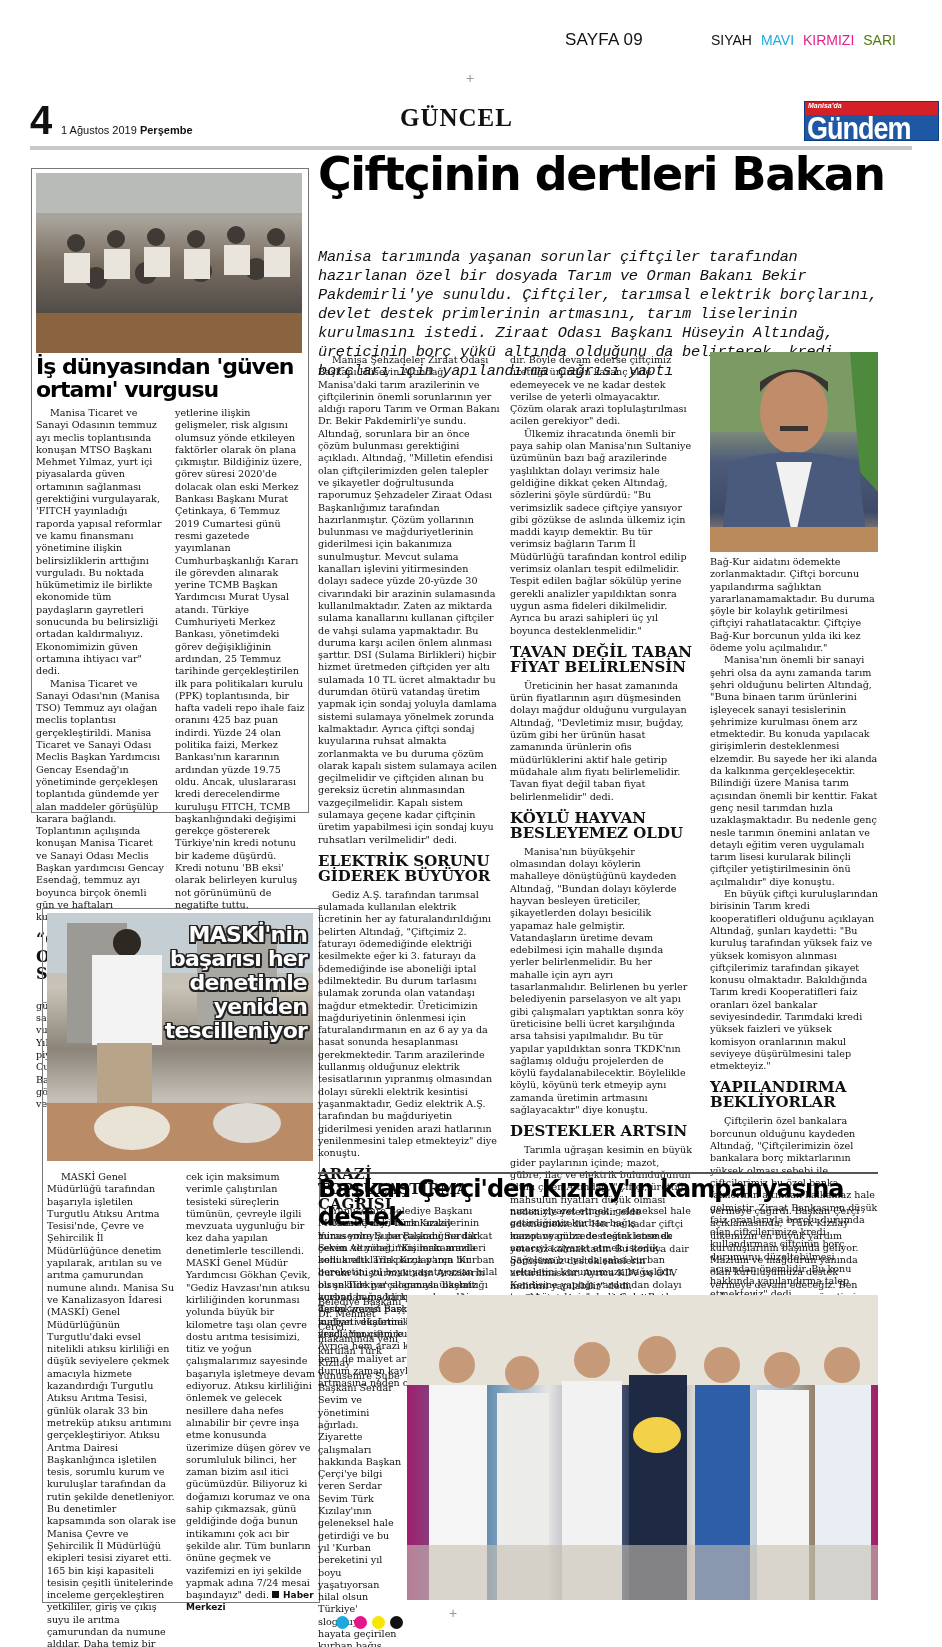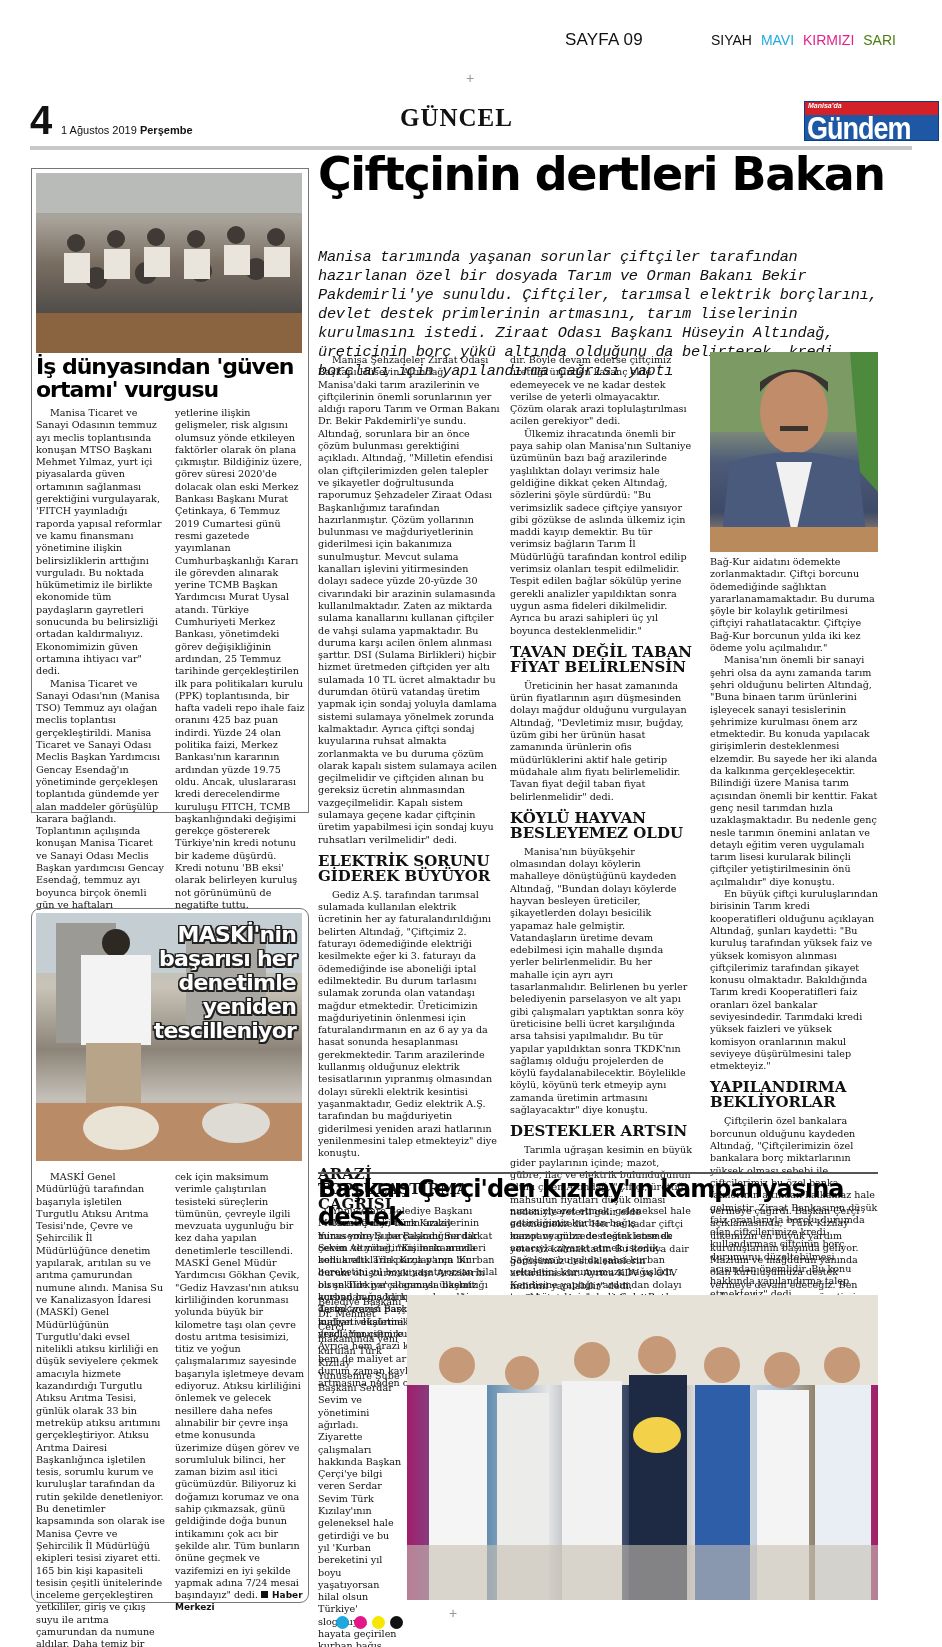--- a/index.html
+++ b/index.html
@@ -103,21 +103,21 @@
     <p>Manisa Ticaret ve Sanayi Odasının temmuz ayı meclis toplantısında konuşan MTSO Başkanı Mehmet Yılmaz, yurt içi piyasalarda güven ortamının sağlanması gerektiğini vurgulayarak, 'FITCH yayınladığı raporda yapısal reformlar ve kamu finansmanı yönetimine ilişkin belirsizliklerin arttığını vurguladı. Bu noktada hükümetimiz ile birlikte ekonomide tüm paydaşların gayretleri sonucunda bu belirsizliği ortadan kaldırmalıyız. Ekonomimizin güven ortamına ihtiyacı var" dedi.</p>
     <p>Manisa Ticaret ve Sanayi Odası'nın (Manisa TSO) Temmuz ayı olağan meclis toplantısı gerçekleştirildi. Manisa Ticaret ve Sanayi Odası Meclis Başkan Yardımcısı Gencay Esendağ'ın yönetiminde gerçekleşen toplantıda gündemde yer alan maddeler görüşülüp karara bağlandı. Toplantının açılışında konuşan Manisa Ticaret ve Sanayi Odası Meclis Başkan yardımcısı Gencay Esendağ, temmuz ayı boyunca birçok önemli gün ve haftaları kutladıklarını söyledi.</p>
     <div class="sub-hl" style="font-size:16px;line-height:17px;">“GÜVEN ORTAMINI SAĞLAMALIYIZ”</div>
     <p>Yurt içi piyasalarda güven ortamının sağlanması gerektiğini vurgulayan Başkan Yılmaz, "Yurtiçi piyasalarda ise Türkiye Cumhuriyeti Merkez Bankası Başkanının görevden alınması, S-400 ve Kıbrıs'taki sondaj faali-</p>
   </div>
   <div class="abs body-text" style="left:143px;top:238px;width:130px;">
     <p style="text-indent:0"><span>yetlerine ilişkin gelişmeler, risk algısını olumsuz yönde etkileyen faktörler olarak ön plana çıkmıştır. Bildiğiniz üzere, görev süresi 2020'de dolacak olan eski Merkez Bankası Başkanı Murat Çetinkaya, 6 Temmuz 2019 Cumartesi günü resmi gazetede yayımlanan Cumhurbaşkanlığı Kararı ile görevden alınarak yerine TCMB Başkan Yardımcısı Murat Uysal atandı. Türkiye Cumhuriyeti Merkez Bankası, yönetimdeki görev değişikliğinin ardından, 25 Temmuz tarihinde gerçekleştirilen ilk para politikaları kurulu (PPK) toplantısında, bir hafta vadeli repo ihale faiz oranını 425 baz puan indirdi. Yüzde 24 olan politika faizi, Merkez Bankası'nın kararının ardından yüzde 19.75 oldu. Ancak, uluslararası kredi derecelendirme kuruluşu FITCH, TCMB başkanlığındaki değişimi gerekçe göstererek Türkiye'nin kredi notunu bir kademe düşürdü. Kredi notunu 'BB eksi' olarak belirleyen kuruluş not görünümünü de negatifte tuttu. Çetinkaya'nın görevden alınmasının halihazırda zayıf olan iç piyasa güvenine zarar verme riski taşıdığına dikkat çeken kuruluş, yapısal reformlar ve kamu finansmanı yönetimine ilişkin belirsizliklerin de arttığını vurguladı. Bu noktada hükümetimiz ile birlikte ekonomide tüm paydaşların gayretleri sonucunda bu belirsizliği ortadan kaldırmalıyız. Ekonomimizin güven ortamına ihtiyacı var" dedi.</span> <span class="sig">Haber Merkezi</span></p>
   </div>
 </div>
 
-<div class="abs box" style="left:31px;top:908px;width:278px;height:695px;border-radius:9px;">
+<div class="abs box" style="left:42px;top:908px;width:278px;height:695px;">
   <div class="abs photo photo-maski" style="left:4px;top:4px;width:266px;height:248px;">
     <svg width="266" height="248">
       <rect x="0" y="0" width="266" height="60" fill="#c4ced3"></rect>
       <rect x="20" y="10" width="60" height="120" fill="#9c9a95"></rect>
       <rect x="150" y="15" width="80" height="110" fill="#a9a7a1"></rect>
       <circle cx="80" cy="30" r="14" fill="#2e2822"></circle>
       <rect x="45" y="42" width="70" height="90" fill="#f3f3f3"></rect>
       <rect x="50" y="130" width="55" height="90" fill="#b8a488"></rect>
       <rect x="0" y="190" width="266" height="58" fill="#b98b66"></rect>
       <ellipse cx="85" cy="215" rx="38" ry="22" fill="#e9e3d5"></ellipse>
@@ -171,21 +171,21 @@
     <ellipse cx="84" cy="60" rx="34" ry="42" fill="#c08c6a"></ellipse>
     <path d="M50 40 Q84 0 118 40 L118 30 Q84 5 50 30 Z" fill="#3a3431"></path>
     <rect x="70" y="74" width="28" height="5" fill="#3a3431"></rect>
     <path d="M10 200 L20 110 Q84 90 148 110 L158 200 Z" fill="#4a5a7c"></path>
     <path d="M66 110 L84 190 L102 110 Z" fill="#f1f1f1"></path>
     <rect x="0" y="175" width="168" height="25" fill="#b88a5c"></rect>
   </svg>
 </div>
 
 <div class="abs body-text" style="left:710px;top:556px;width:168px;">
-  <p style="text-indent:0">Bağ-Kur aidatını ödemekte zorlanmaktadır. Çiftçi borcunu ödemediğinde sağlıktan yararlanamamaktadır. Bu duruma şöyle bir kolaylık getirilmesi çiftçiyi rahatlatacaktır. Çiftçiye Bağ-Kur borcunun yılda iki kez ödeme yolu açılmalıdır."</p>
+  <p style="text-indent:0">Bağ-Kur aidatını ödemekte zorlanmaktadır. Çiftçi borcunu yapılandırma sağlıktan yararlanamamaktadır. Bu duruma şöyle bir kolaylık getirilmesi çiftçiyi rahatlatacaktır. Çiftçiye Bağ-Kur borcunun yılda iki kez ödeme yolu açılmalıdır."</p>
   <p>Manisa'nın önemli bir sanayi şehri olsa da aynı zamanda tarım şehri olduğunu belirten Altındağ, "Buna binaen tarım ürünlerini işleyecek sanayi tesislerinin şehrimize kurulması önem arz etmektedir. Bu konuda yapılacak girişimlerin desteklenmesi elzemdir. Bu sayede her iki alanda da kalkınma gerçekleşecektir. Bilindiği üzere Manisa tarım açısından önemli bir kenttir. Fakat genç nesil tarımdan hızla uzaklaşmaktadır. Bu nedenle genç nesle tarımın önemini anlatan ve detaylı eğitim veren uygulamalı tarım lisesi kurularak bilinçli çiftçiler yetiştirilmesinin önü açılmalıdır" diye konuştu.</p>
   <p>En büyük çiftçi kuruluşlarından birisinin Tarım kredi kooperatifleri olduğunu açıklayan Altındağ, şunları kaydetti: "Bu kuruluş tarafından yüksek faiz ve yüksek komisyon alınması çiftçilerimiz tarafından şikayet konusu olmaktadır. Bakıldığında Tarım kredi Kooperatifleri faiz oranları özel bankalar seviyesindedir. Tarımdaki kredi yüksek faizleri ve yüksek komisyon oranlarının makul seviyeye düşürülmesini talep etmekteyiz."</p>
   <div class="sub-hl">YAPILANDIRMA BEKLİYORLAR</div>
   <p>Çiftçilerin özel bankalara borcunun olduğunu kaydeden Altındağ, "Çiftçilerimizin özel bankalara borç miktarlarının yüksek olması sebebi ile çiftçilerimiz bu özel banka faizlerinin altından kalkamaz hale gelmiştir. Ziraat Bankasının düşük faiz oranlarıyla borçlu durumda olan çiftçilerimize kredi kullandırması çiftçinin borç durumunu düzeltebilmesi açısından önemlidir. Bu konu hakkında yapılandırma talep etmekteyiz" dedi.</p>
   <div style="padding-left:14px;"><span class="sig">Nermin UÇTU</span></div>
 </div>
 
 <div class="abs divider" style="left:318px;top:1172px;width:560px;"></div>
 
 <div class="abs hl-dark" style="left:318px;top:1175px;width:580px;font-size:24px;line-height:28px;letter-spacing:-1px;">Başkan Çerçi'den Kızılay'ın kampanyasına destek</div>

